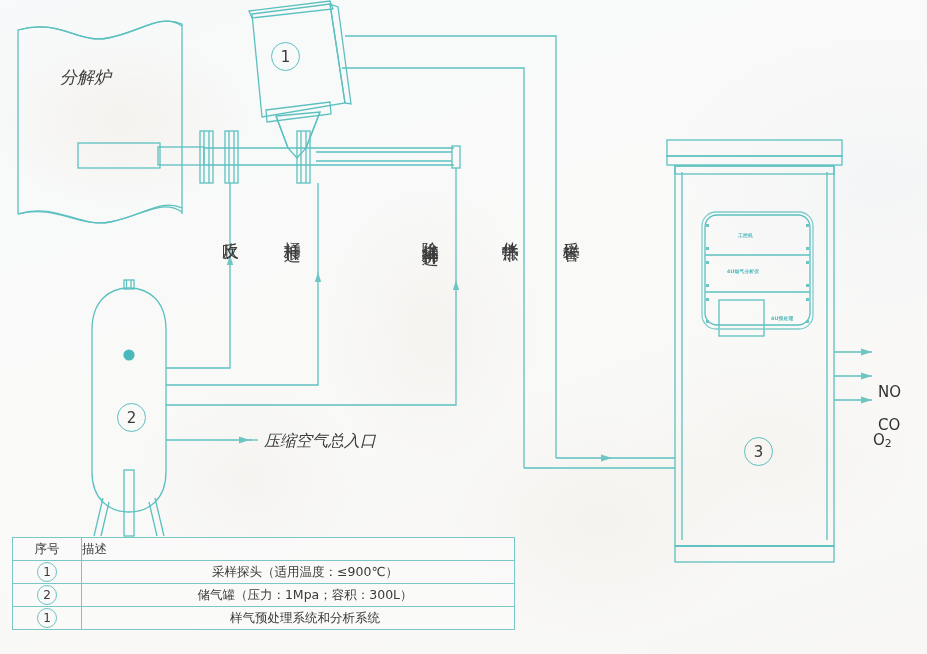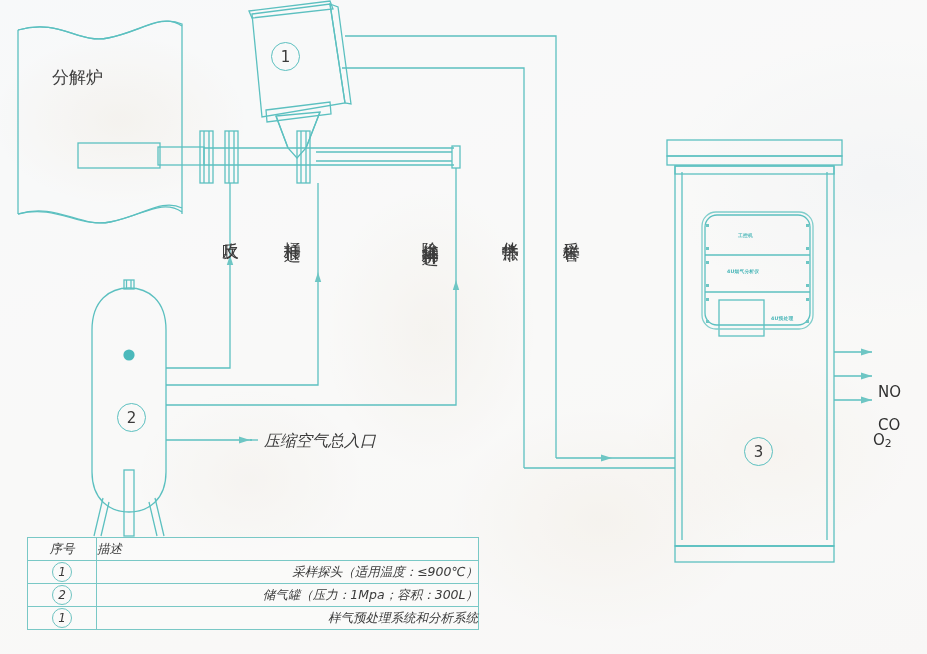--- a/index.html
+++ b/index.html
@@ -54,34 +54,33 @@
   }
   .circ{
     position:absolute;border:1.2px solid #5cc0c0;border-radius:50%;
     display:flex;align-items:center;justify-content:center;
     color:#3a3a3a;font-size:15px;
     font-family:"DejaVu Sans","Liberation Sans",sans-serif;
     background:transparent;
   }
   
   .legend{
-    position:absolute;left:27px;top:537px;width:452px;
+    position:absolute;left:12px;top:537px;width:503px;
     border-collapse:collapse;
     background:rgba(252,252,252,.55);
-    font-style:italic;
   }
   .legend td,.legend th{
     border:1px solid #79c8c6;
     color:#3a3a3a;
     font-family:"DejaVu Sans","Liberation Sans",sans-serif;
     font-size:12.5px;font-weight:normal;
     height:22px;padding:0;
   }
   .legend .c-no{width:68px;text-align:center;}
-  .legend .c-desc{text-align:right;padding-left:14px;}
+  .legend .c-desc{text-align:center;padding-left:14px;}
   .legend th.c-desc{text-align:left;padding-left:0;}
   .legend .numcirc{
     display:inline-flex;align-items:center;justify-content:center;
     width:18px;height:18px;border:1px solid #6ec3c1;border-radius:50%;
     font-size:12px;color:#3a3a3a;line-height:1;
   }
   .sub{font-size:.72em;vertical-align:-.22em;}
 </style>
 </head>
 <body>
@@ -241,21 +240,21 @@
         <path d="M834,400 L872,400"></path>
       </g>
       <g fill="#6ec6c4" stroke="none">
         <path d="M872,352 l-11,-3.4 v6.8 Z"></path>
         <path d="M872,376 l-11,-3.4 v6.8 Z"></path>
         <path d="M872,400 l-11,-3.4 v6.8 Z"></path>
       </g>
     </g>
   </svg>
 
-  <div class="lbl furnace-name" style="left:52px;top:66px;">分解炉</div>
+  <div class="lbl furnace-name" style="left:60px;top:66px;font-style:italic;">分解炉</div>
 
   <div class="vlbl" style="left:221px;top:228px;font-size:17px;">反吹</div>
 
   <div class="vlbl" style="left:283px;top:228px;font-size:17px;">捅杆退</div>
 
   <div class="vlbl" style="left:421px;top:228px;font-size:17px;">除尘捅杆进</div>
 
   <div class="vlbl" style="left:501px;top:228px;font-size:17px;">伴热带</div>
 
   <div class="vlbl" style="left:562px;top:228px;font-size:17px;">采样管</div>

